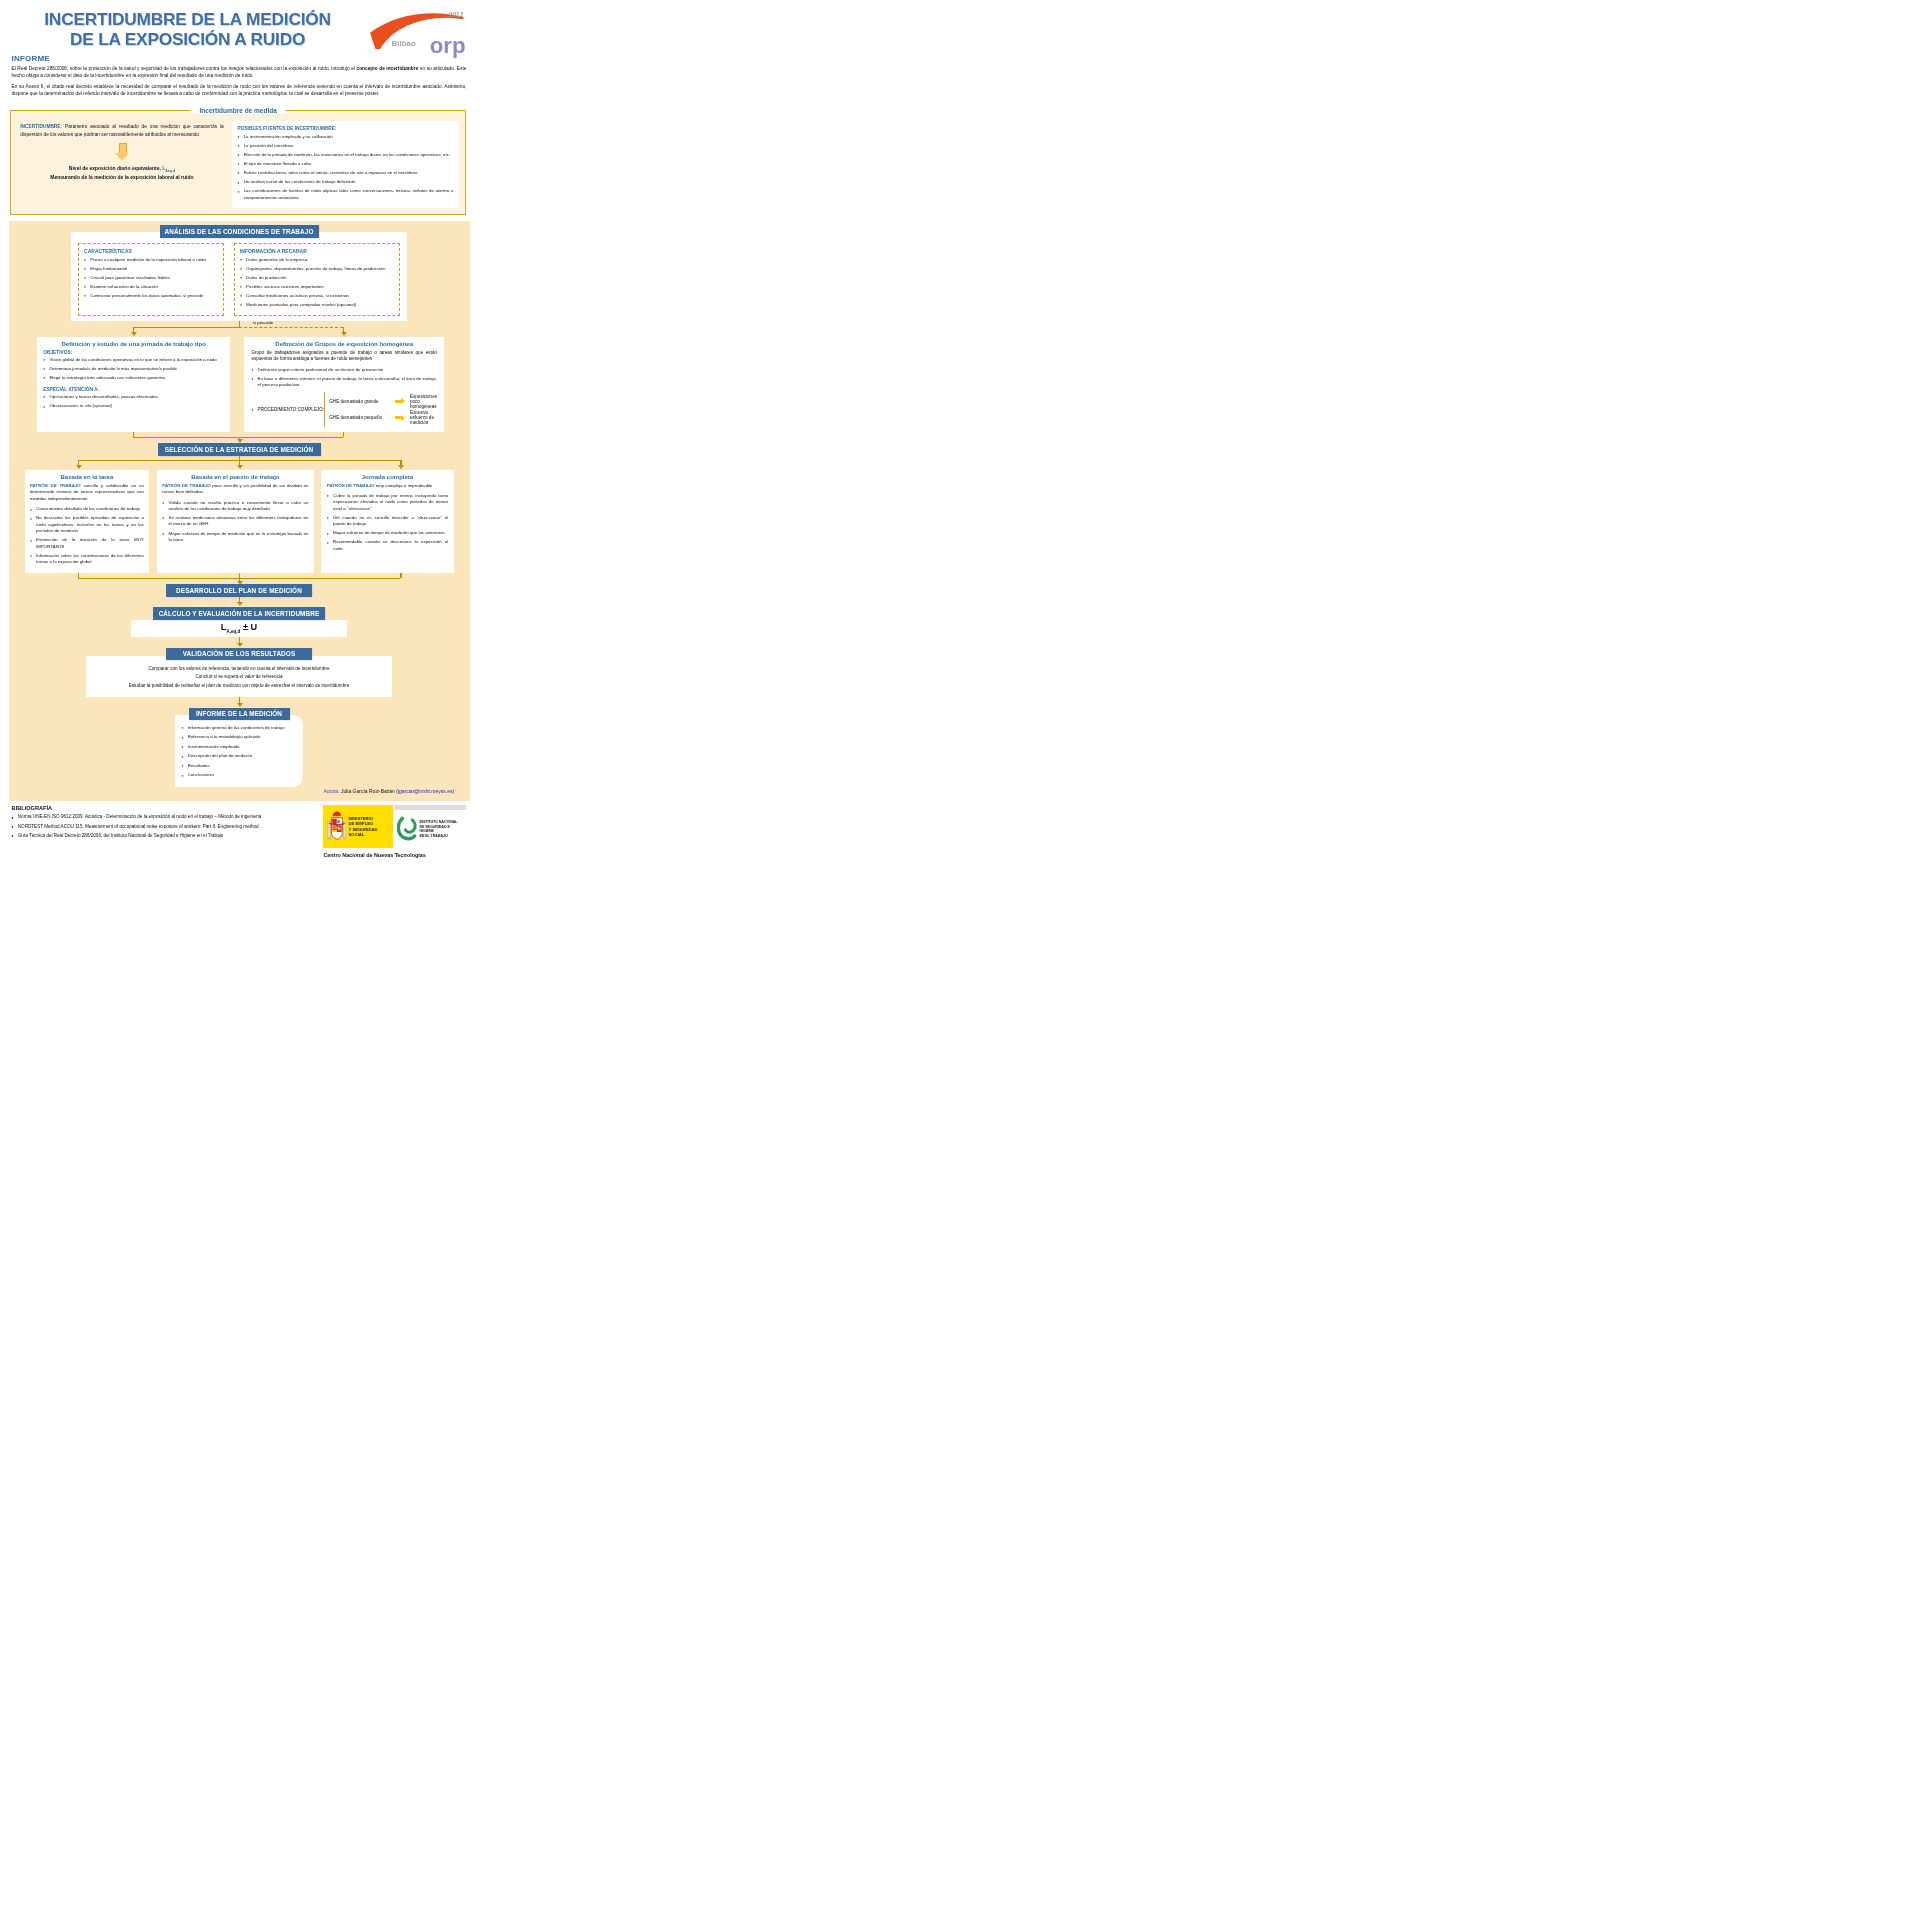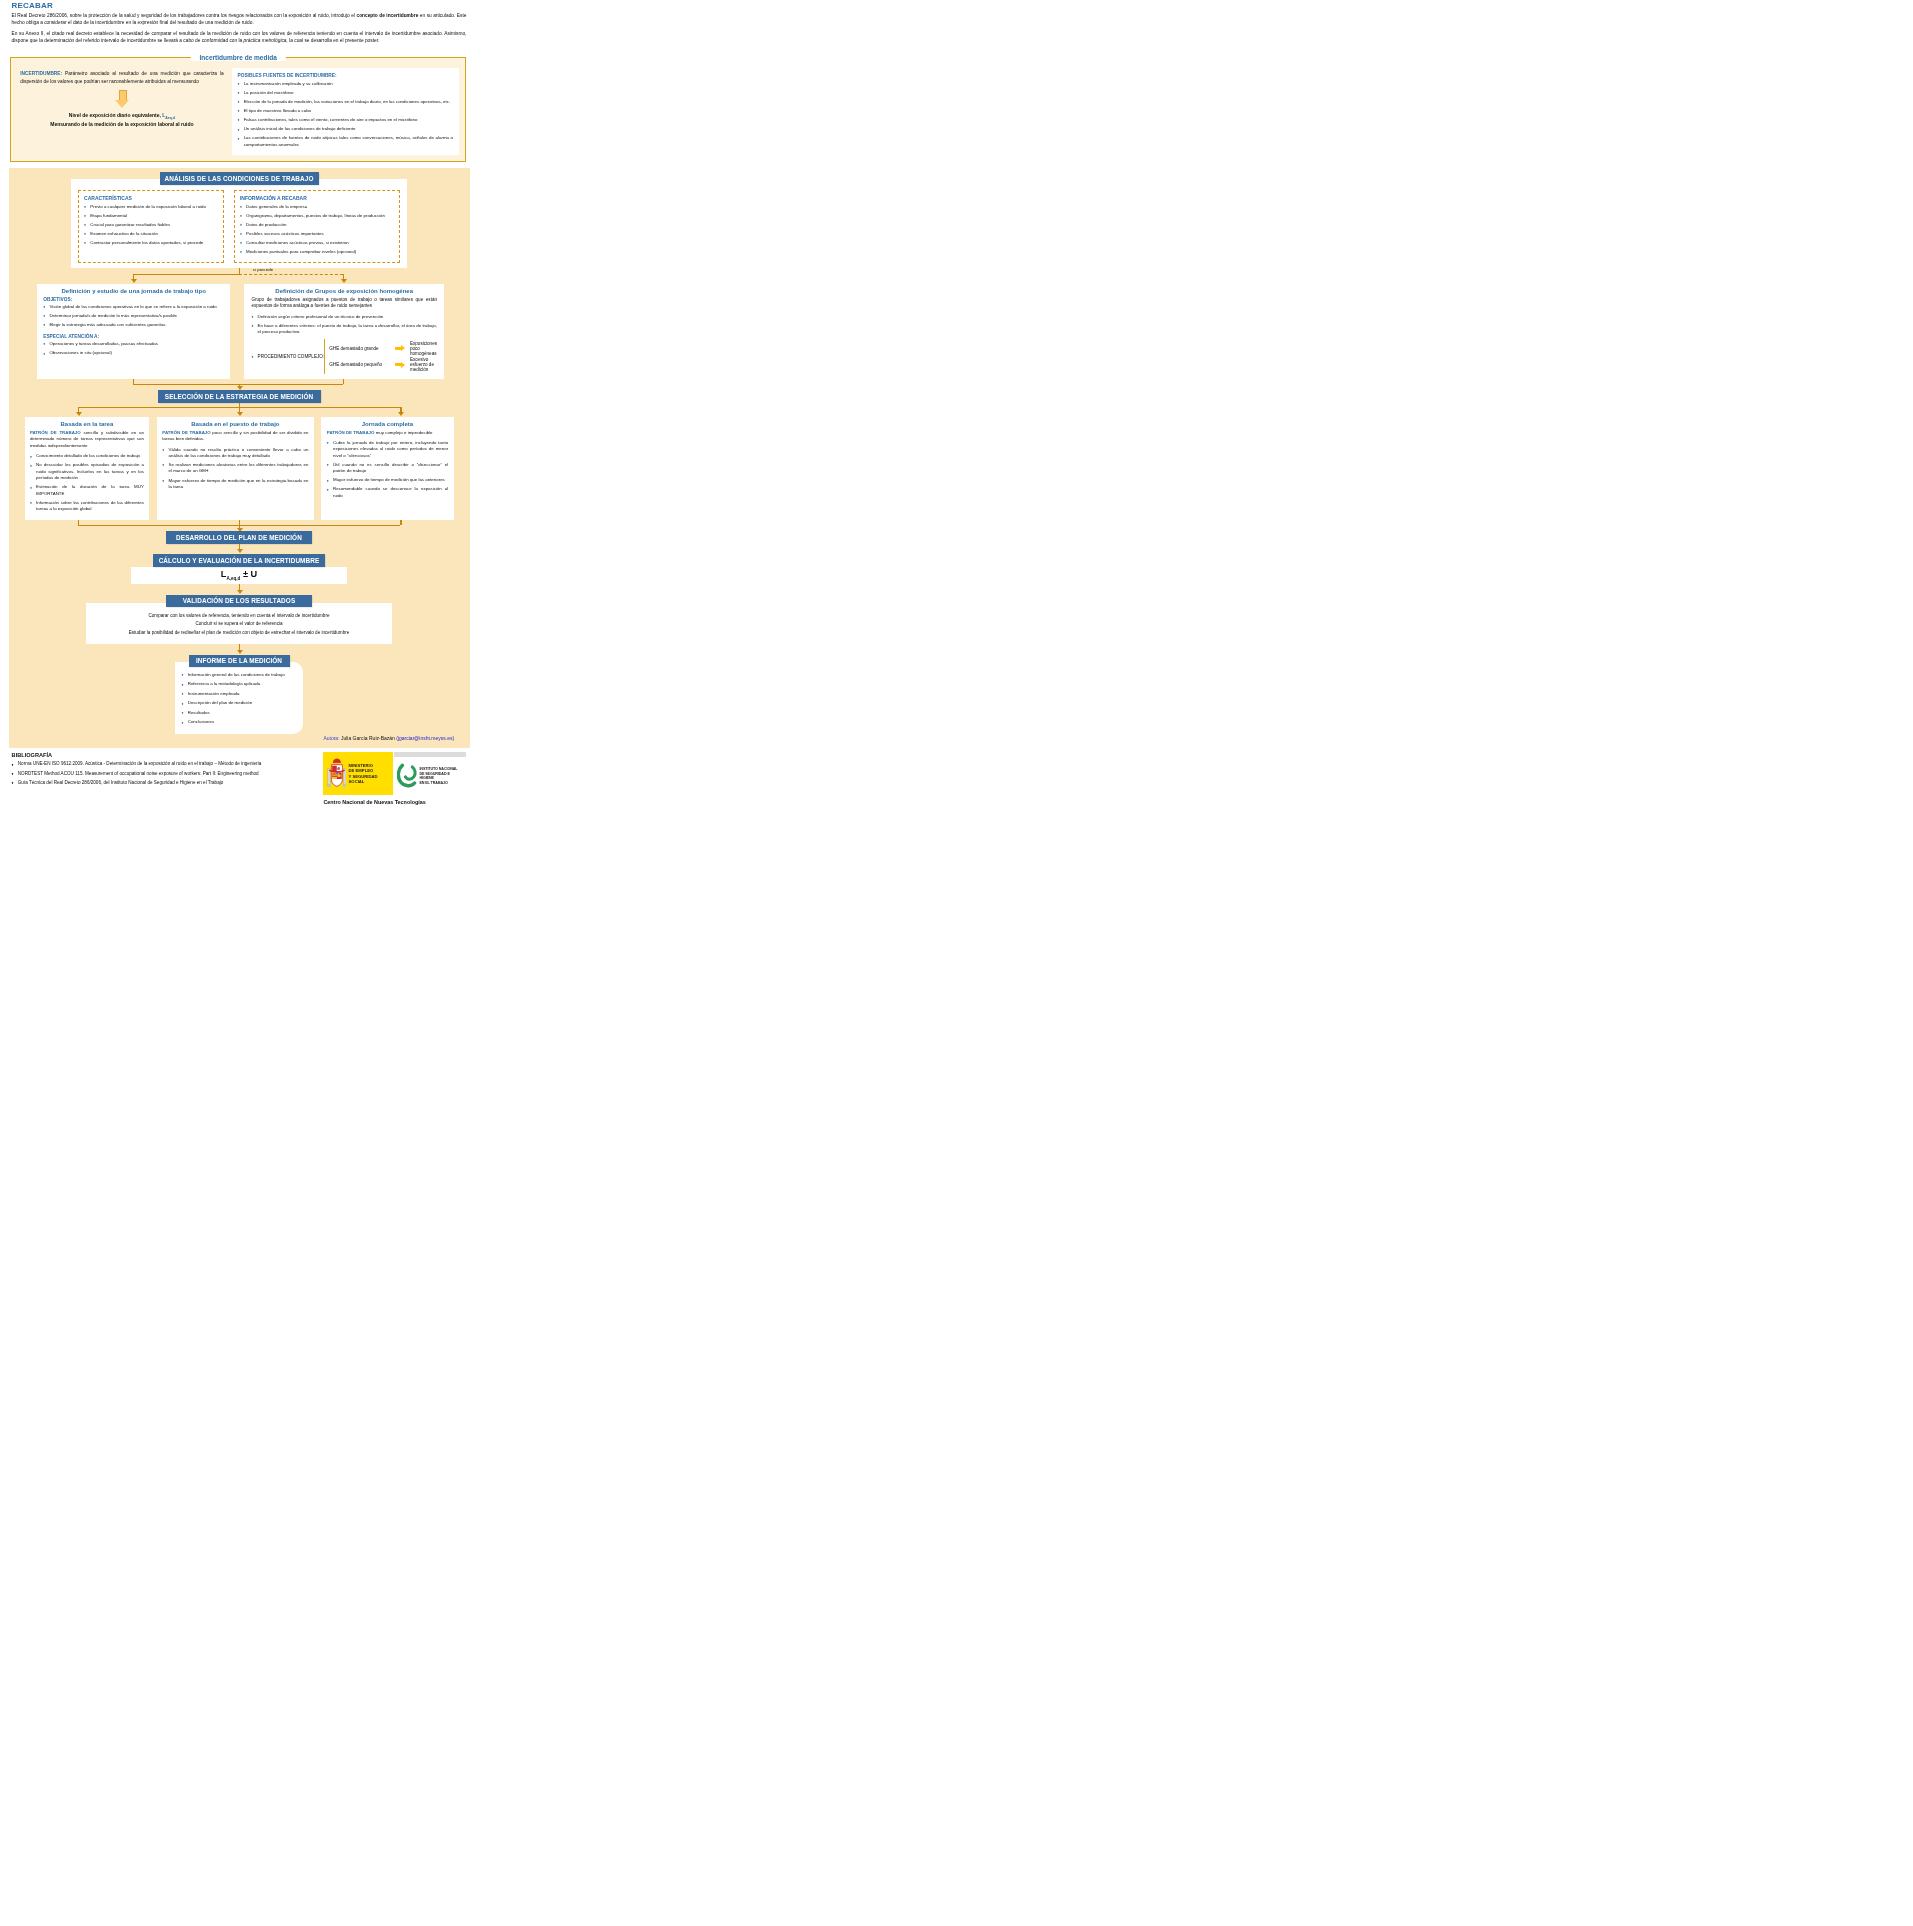--- a/index.html
+++ b/index.html
@@ -121,23 +121,37 @@
   .ins-box{width:72px;height:43px;background:#fff;position:relative;display:flex;align-items:center;padding:5.4px 1.5px 0 2.3px;box-sizing:border-box;}
   .ins-box::before{content:"";position:absolute;top:0;left:0;right:0;height:4.6px;background:#dcdcdc;}
   .ins-box .itxt{font-size:3.7px;font-weight:800;color:#231f20;line-height:1.3;margin-left:1.5px;letter-spacing:-0.1px;}
   .centro{margin-top:3.9px;font-size:5.4px;font-weight:800;color:#111;}
 </style>
 </head>
 <body>
 
 <div class="poster">
 
+  <div class="hdr">
+    <div class="hdr-titles">
+      <h1>INCERTIDUMBRE DE LA MEDICIÓN</h1>
+      <h1>DE LA EXPOSICIÓN A RUIDO</h1>
+    </div>
+    <div class="orp">
+      <svg width="99" height="43" viewBox="0 0 258 112">
+        <path d="M22 105 L8 62 C 70 14 170 -2 252 22 L252 27 C 165 12 72 40 34 105 Z" fill="#e8501f"></path>
+      </svg>
+      <span class="yr">2012</span>
+      <span class="bi">Bilbao</span>
+      <span class="op">orp</span>
+    </div>
+  </div>
 
   <div class="objetivo">
-    <h2>RECABAR</h2>
+    <h2>INFORME</h2>
     <p><span>El Real Decreto 286/2006, sobre la protección de la salud y seguridad de los trabajadores contra los riesgos relacionados con la exposición al ruido, introdujo el </span><span class="b">concepto de incertidumbre</span><span> en su articulado. Este hecho obliga a considerar el dato de la incertidumbre en la expresión final del resultado de una medición de ruido.</span></p>
     <p><span>En su Anexo II, el citado real decreto establece la necesidad de comparar el resultado de la medición de ruido con los valores de referencia teniendo en cuenta el intervalo de incertidumbre asociado. Asimismo, dispone que la determinación del referido intervalo de incertidumbre se llevará a cabo de conformidad con la </span><span class="i">práctica metrológica,</span><span> la cual se desarrolla en el presente poster.</span></p>
   </div>
 
   <div class="medida">
     <div class="medida-title">Incertidumbre de medida</div>
     <div class="medida-cols">
       <div class="medida-left">
         <p class="def"><span class="blue">INCERTIDUMBRE:</span><span> Parámetro asociado al resultado de una medición que caracteriza la dispersión de los valores que podrían ser razonablemente atribuidos al mensurando</span></p>
         <div class="big-arrow"></div>

